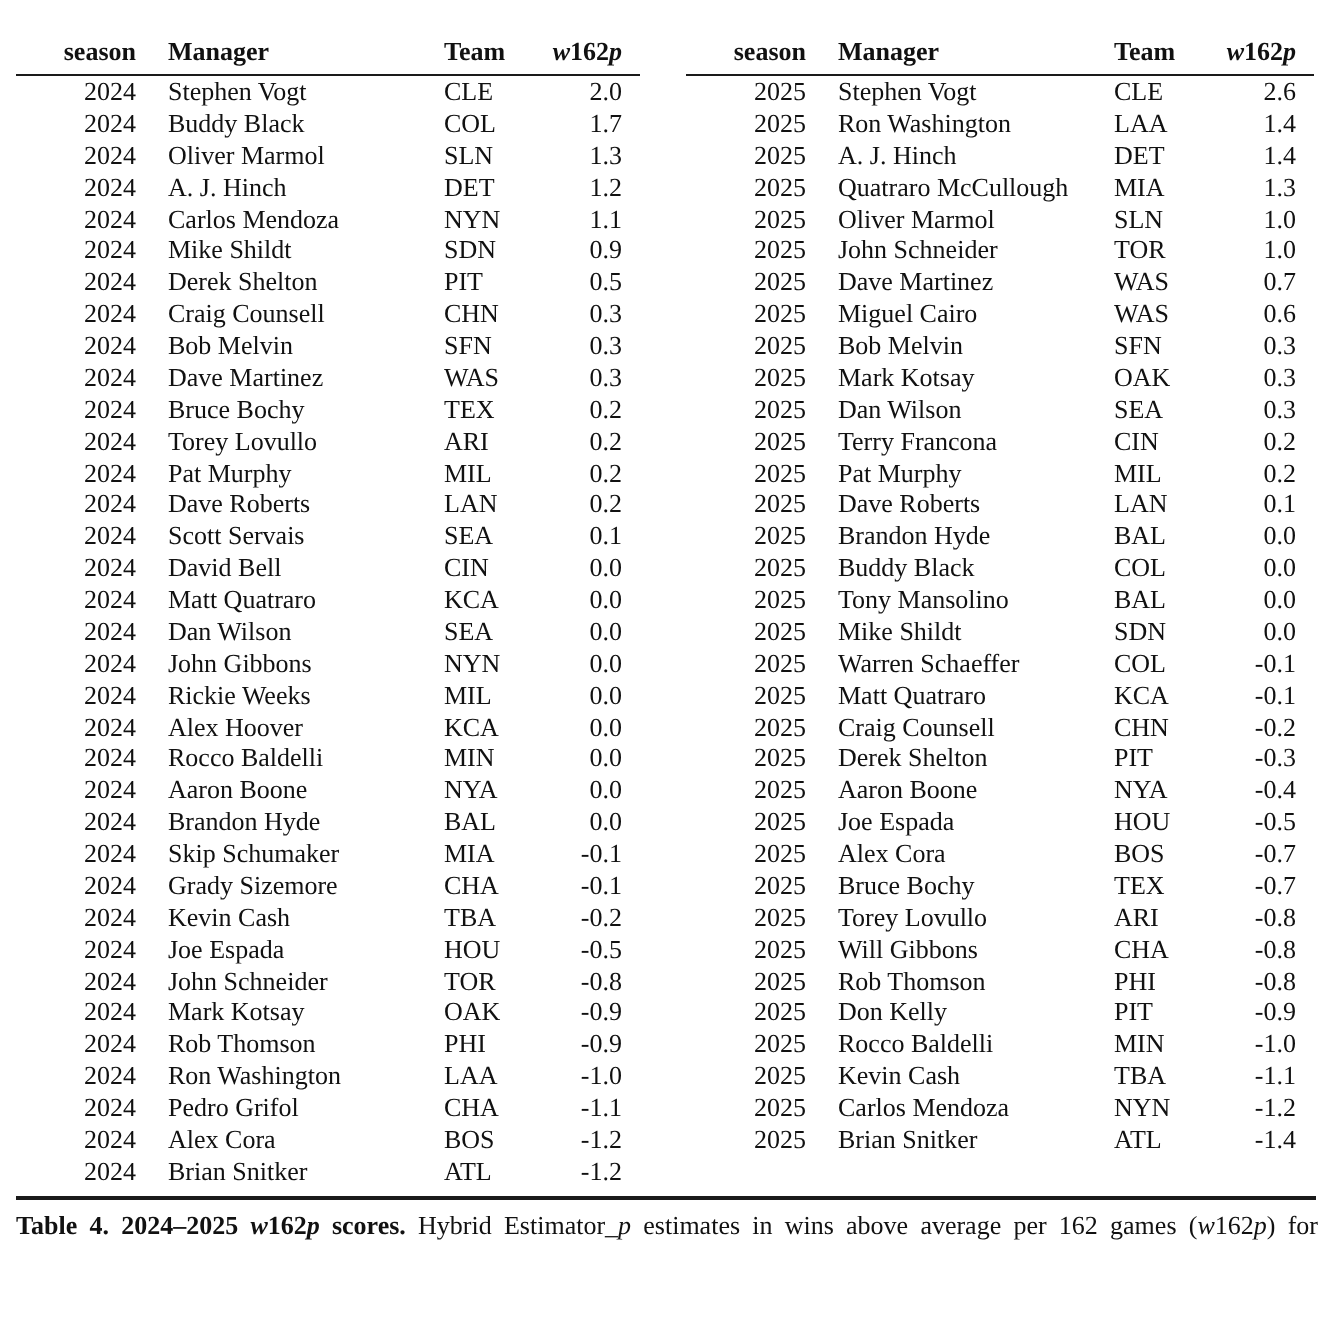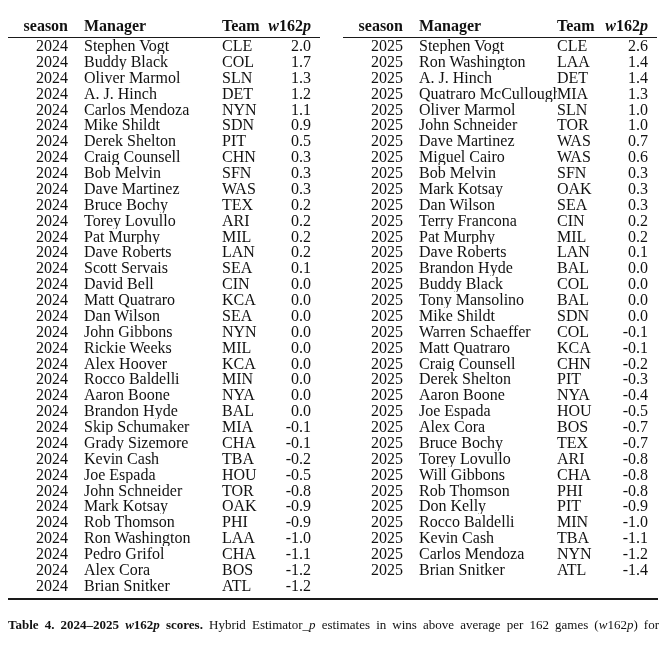--- a/index.html
+++ b/index.html
@@ -14,21 +14,21 @@
     background: #ffffff;
     font-family: "Liberation Serif", serif;
     color: #111111;
     overflow: hidden;
   }
   table.mgr-table {
     position: absolute;
     top: 14px;
     border-collapse: collapse;
     table-layout: fixed;
-    font-size: 16px;
+    font-size: 13px;
   }
   table.mgr-table.left  { left: 8px;  width: 312px; }
   table.mgr-table.right { left: 343px; width: 314px; }
 
   .mgr-table col.c-season  { width: 60px; }
   .mgr-table col.c-manager { width: 154px; }
   .mgr-table col.c-team    { width: 40px; }
   .mgr-table col.c-w162p   { }
 
   .mgr-table th {
@@ -67,21 +67,20 @@
   }
 
   .caption {
     position: absolute;
     left: 8px;
     top: 604px;
     width: 651px;
     font-size: 13px;
     line-height: 17.5px;
     color: #111111;
-    margin-top: 12px;
   }
   .cap-line {
     height: 17.5px;
     overflow: hidden;
   }
   .cap-line.justified {
     text-align: justify;
     text-align-last: justify;
   }
 

